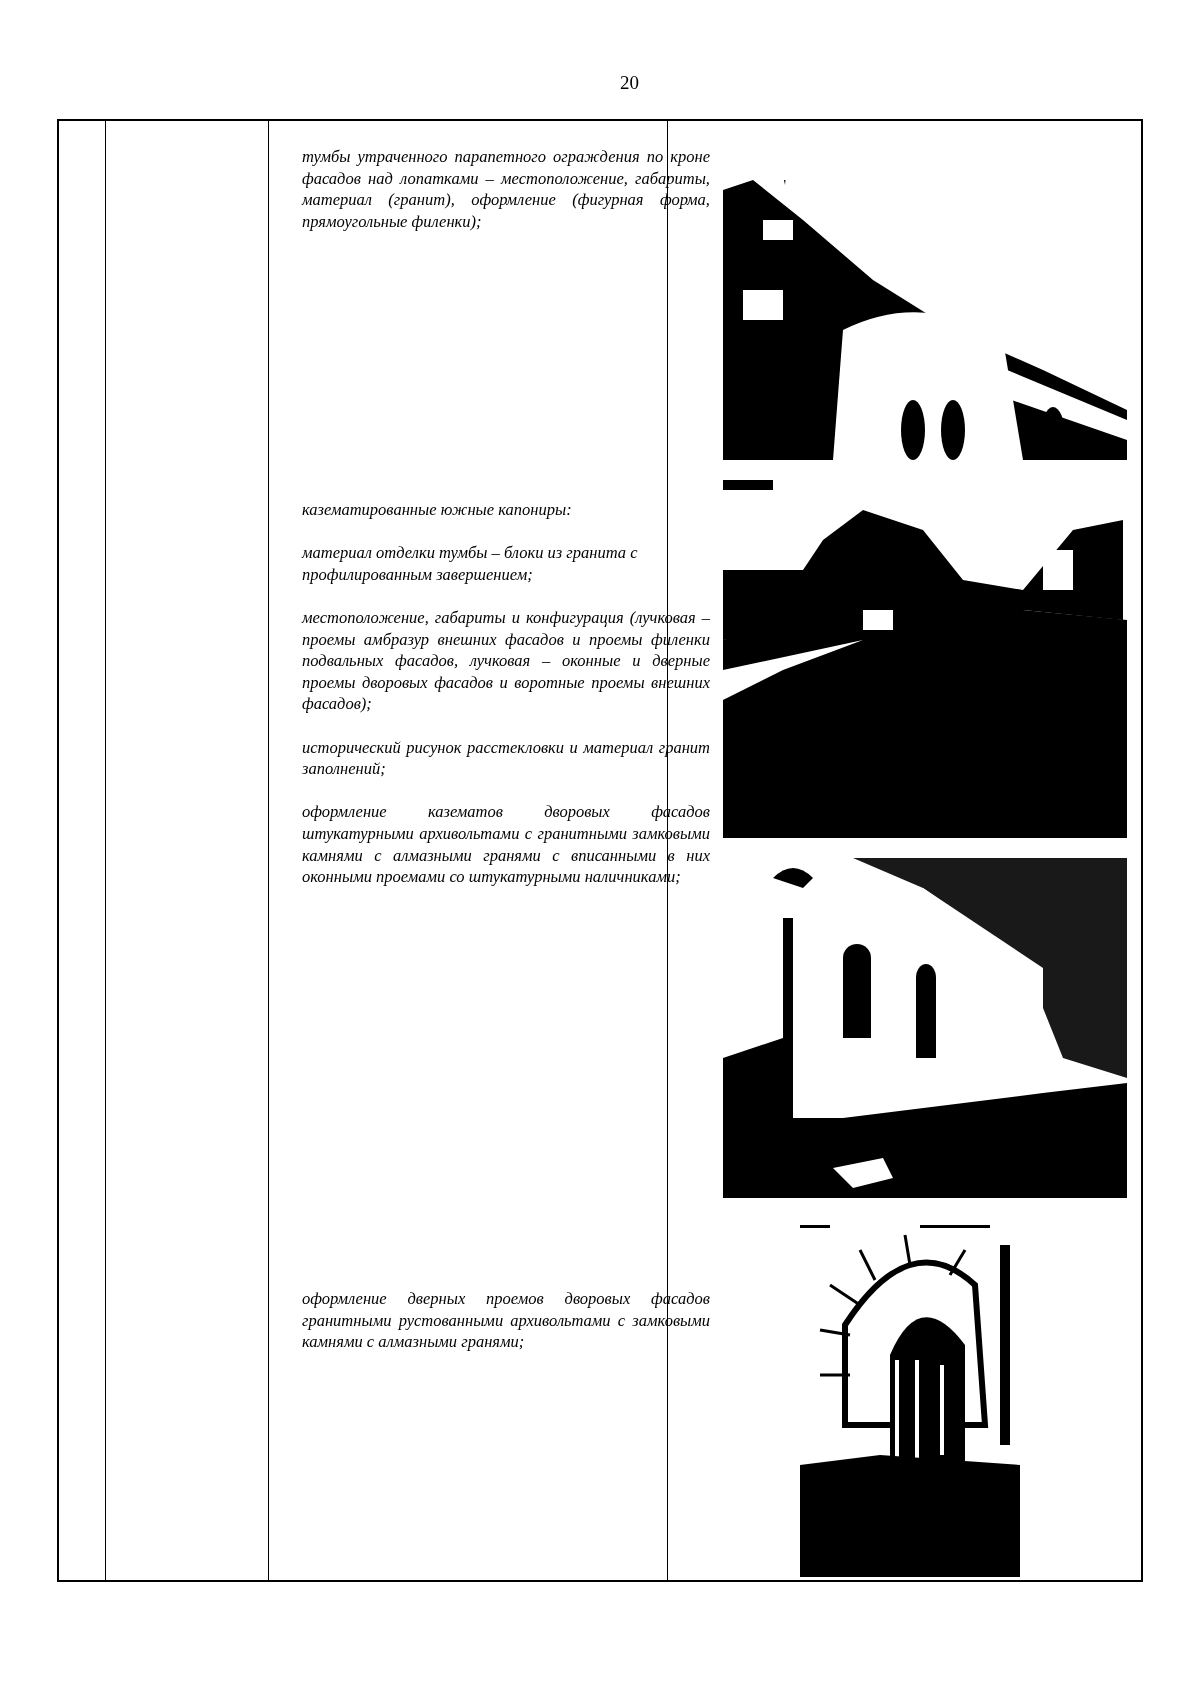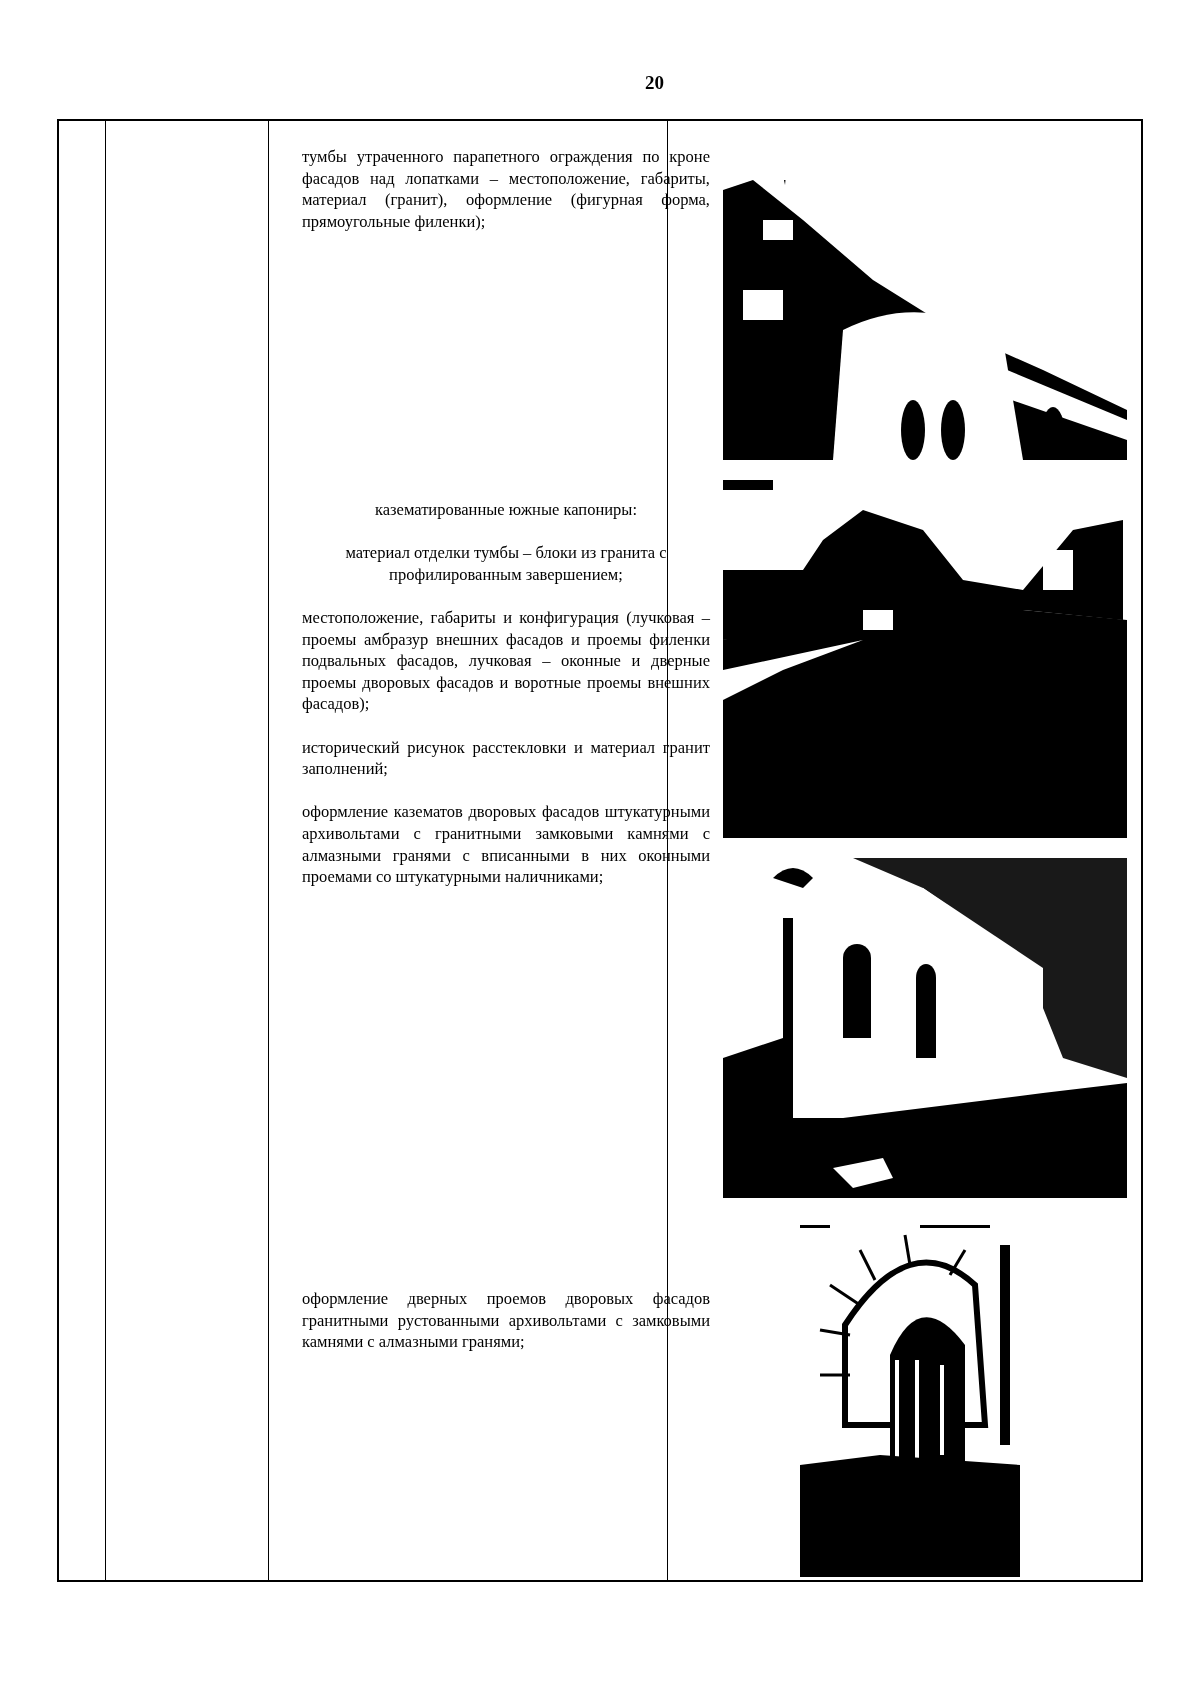--- a/index.html
+++ b/index.html
@@ -1,36 +1,35 @@
 <!DOCTYPE html>
 <html><head>
   <meta charset="utf-8">
   <style>
     html, body { margin: 0; padding: 0; background: #ffffff; }
     body {
       width: 1200px; height: 1697px; position: relative; overflow: hidden;
       font-family: "Liberation Serif", "DejaVu Serif", serif; color: #000;
     }
     .page-number {
-      position: absolute; left: 620px; top: 72px; width: 44px; text-align: right;
+      position: absolute; left: 620px; top: 72px; width: 44px; text-align: left;
       font-size: 19px;
-      font-weight: bold;
     }
     .table {
       position: absolute; left: 57px; top: 119px; width: 1086px; height: 1463px;
       border: 2px solid #000; box-sizing: border-box;
     }
     .vline { position: absolute; top: 0; bottom: 0; width: 0; border-left: 1.5px solid #000; }
     .text-block {
       position: absolute; left: 302px; width: 408px;
       font-size: 16.5px; line-height: 21.6px; text-align: justify;
     }
-    .text-block p { margin: 0 0 21.6px 0; }
+    .text-block p { margin: 0 0 21.6px 0; font-style: italic; }
     .text-block p.last { margin-bottom: 0; }
-    .text-block p.noj { text-align: center; }
+    .text-block p.noj { text-align: left; }
     .photo { position: absolute; background: #000; overflow: hidden; }
     .photo svg { display: block; width: 100%; height: 100%; }
   </style>
 </head>
 <body>
 
 <div class="page-number">20</div>
 
 <div class="table">
   <div class="vline" style="left:46px"></div>

